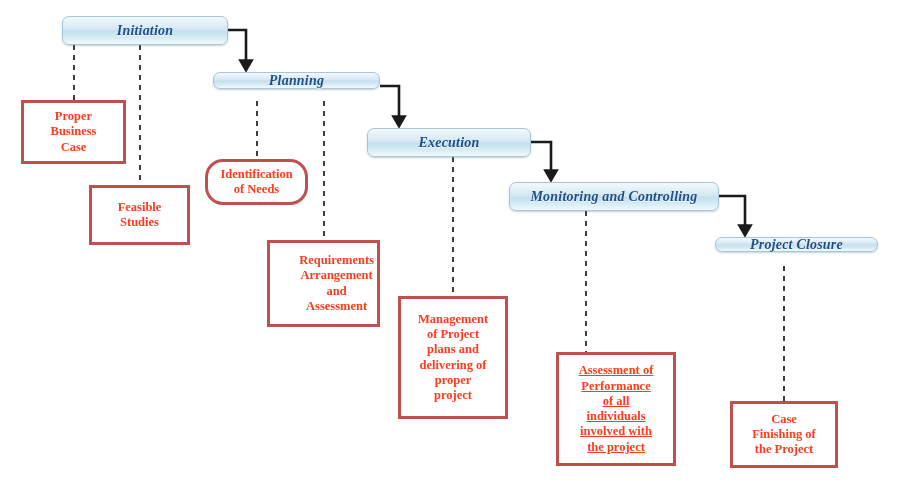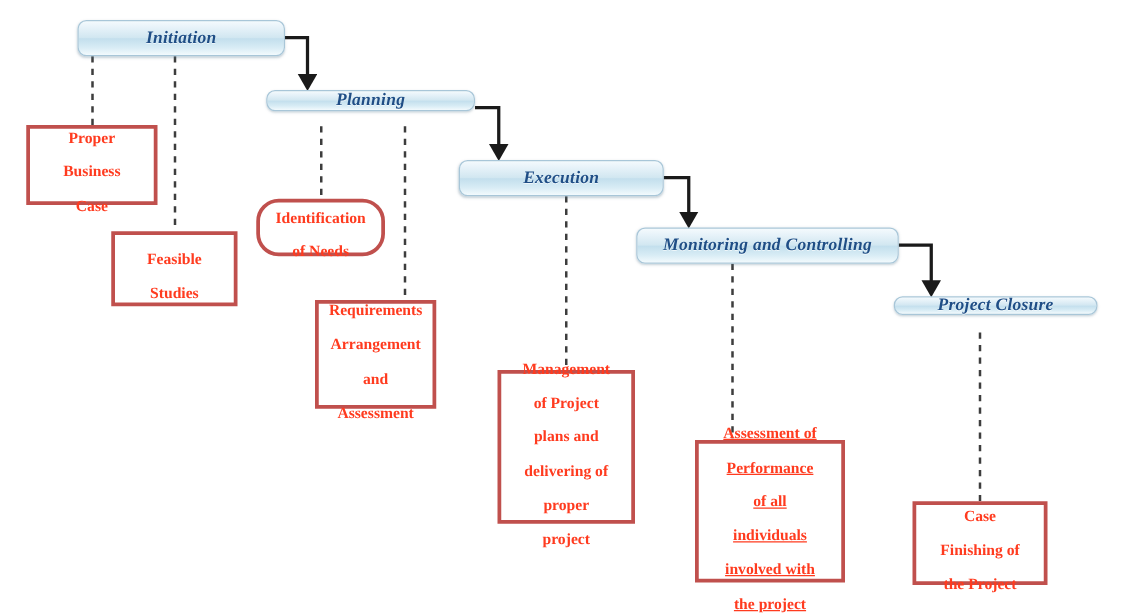--- a/index.html
+++ b/index.html
@@ -43,21 +43,21 @@
     border:3px solid #c0504d;
     background:#ffffff;
     display:flex;align-items:center;justify-content:center;
     text-align:center;
     color:#ff3b1f;
     font-weight:bold;
     font-size:12.5px;
     line-height:1.22;
     padding:2px 3px;
   }
-  .outcome span{display:block;margin-top:12px;}
+  .outcome span{display:block;}
   
   #wires{position:absolute;left:0;top:0;width:902px;height:492px;pointer-events:none;}
 </style>
 </head>
 <body>
 
 <div id="canvas">
 
   <svg id="wires" viewBox="0 0 902 492" xmlns="http://www.w3.org/2000/svg">
     <defs>
@@ -112,21 +112,21 @@
           <span>Feasible</span>
           <span>Studies</span>
         </div>
       </div>
       <div class="outcome" style="left: 205px; top: 159px; width: 103px; height: 46px; border-radius: 18px;">
         <div>
           <span>Identification</span>
           <span>of Needs</span>
         </div>
       </div>
-      <div class="outcome" style="left: 252px; top: 240px; width: 97px; height: 87px;">
+      <div class="outcome" style="left: 267px; top: 240px; width: 113px; height: 87px; justify-content: flex-end;">
         <div>
           <span>Requirements</span>
           <span>Arrangement</span>
           <span>and</span>
           <span>Assessment</span>
         </div>
       </div>
       <div class="outcome" style="left: 398px; top: 296px; width: 110px; height: 123px;">
         <div>
           <span>Management</span>

